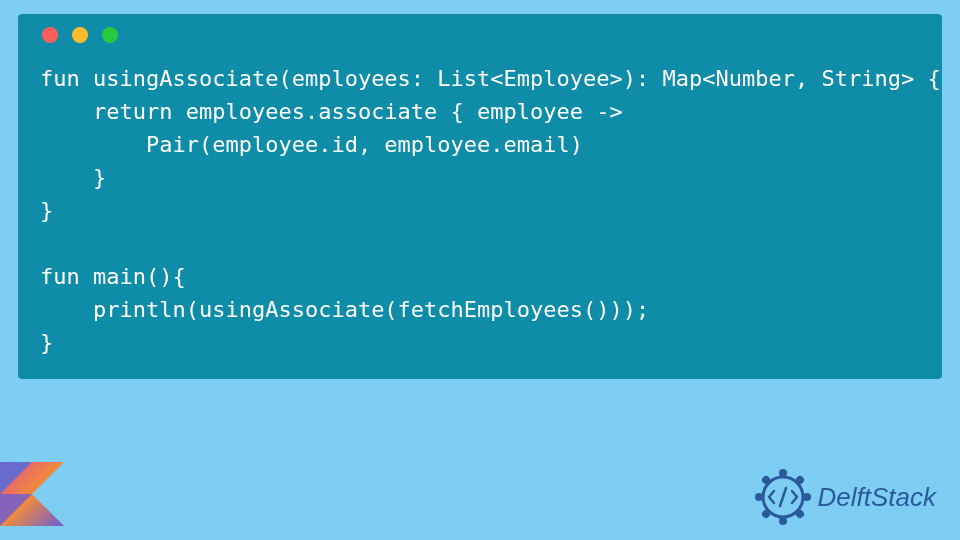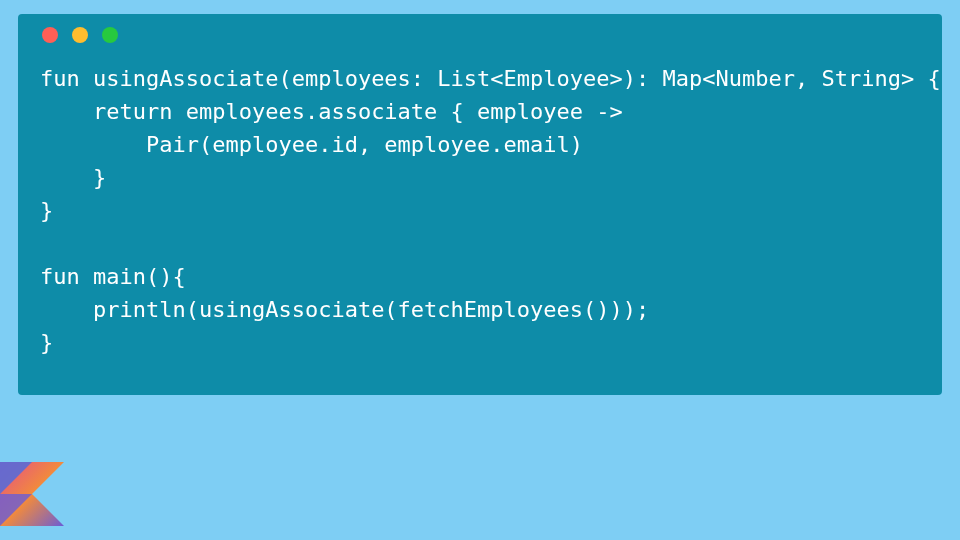--- a/index.html
+++ b/index.html
@@ -8,21 +8,21 @@
     background: #87cefa;
     background: #7ecef4;
     font-family: -apple-system, BlinkMacSystemFont, "Segoe UI", Arial, sans-serif;
     display: flex;
     flex-direction: column;
   }
   .code-block {
     margin: 14px 18px 0 18px;
     background: #0e8ca8;
     border-radius: 4px;
-    padding-bottom: 36px;
+    padding-bottom: 20px;
   }
   .titlebar {
     height: 42px;
     display: flex;
     align-items: center;
     padding-left: 24px;
     gap: 14px;
   }
   .dot {
     width: 16px;
@@ -96,13 +96,36 @@
           <stop offset="0" stop-color="#e44d8b"></stop>
           <stop offset="0.5" stop-color="#f28a3c"></stop>
           <stop offset="1" stop-color="#6a5cd6"></stop>
         </linearGradient>
       </defs>
       <polygon points="0,0 64,0 32,32 64,64 0,64" fill="url(#kg1)"></polygon>
       <polygon points="0,0 32,0 0,32" fill="#5a6bd6" opacity="0.9"></polygon>
       <polygon points="0,32 32,32 0,64" fill="#6a5cd6" opacity="0.8"></polygon>
     </svg>
   </div>
+  <div class="brand">
+    <span class="seal">
+      <svg viewBox="0 0 58 58" width="58" height="58">
+        <g fill="#2a5a9b">
+          <circle cx="29" cy="29" r="20" fill="none" stroke="#2a5a9b" stroke-width="3"></circle>
+          <g transform="translate(29,29)">
+            <g id="petal">
+              <circle cx="0" cy="-24" r="4"></circle>
+            </g>
+            <use href="#petal" transform="rotate(45)"></use>
+            <use href="#petal" transform="rotate(90)"></use>
+            <use href="#petal" transform="rotate(135)"></use>
+            <use href="#petal" transform="rotate(180)"></use>
+            <use href="#petal" transform="rotate(225)"></use>
+            <use href="#petal" transform="rotate(270)"></use>
+            <use href="#petal" transform="rotate(315)"></use>
+          </g>
+          <path d="M20 23 L15 29 L20 35 M38 23 L43 29 L38 35 M32 20 L26 38" stroke="#2a5a9b" stroke-width="2.5" fill="none" stroke-linecap="round" stroke-linejoin="round"></path>
+        </g>
+      </svg>
+    </span>
+    <span class="brand-name">DelftStack</span>
+  </div>
 </div>
 
 </body></html>

